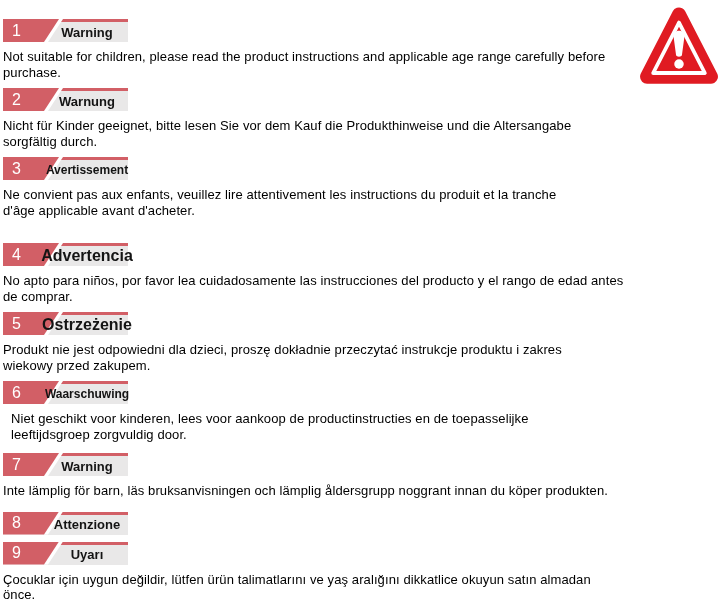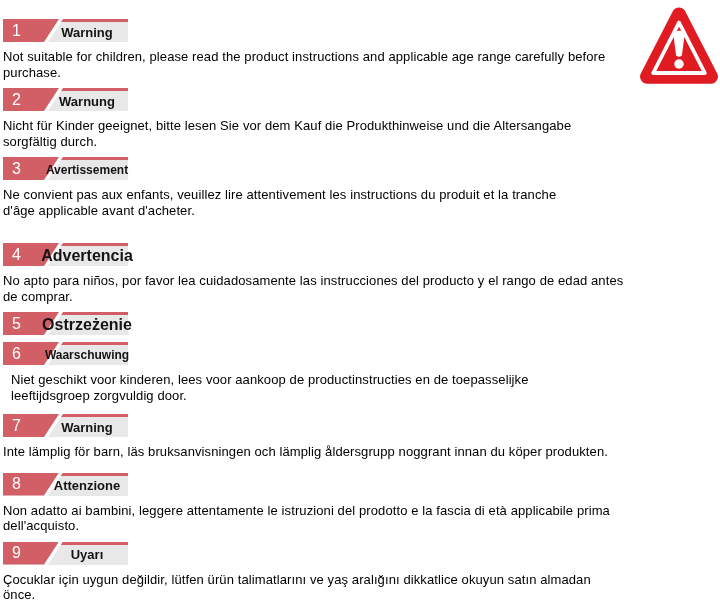--- a/index.html
+++ b/index.html
@@ -115,20 +115,22 @@
   </div>
 
   <div class="section sec-5">
     <div class="badge label-md">
       <div class="strip"></div>
       <div class="numbox-gap"></div>
       <div class="numbox"></div>
       <span class="num">5</span>
       <span class="label">Ostrzeżenie</span>
     </div>
+    <p class="para">Produkt nie jest odpowiedni dla dzieci, proszę dokładnie przeczytać instrukcje produktu i zakres
+wiekowy przed zakupem.</p>
   </div>
 
   <div class="section sec-6">
     <div class="badge label-sm">
       <div class="strip"></div>
       <div class="numbox-gap"></div>
       <div class="numbox"></div>
       <span class="num">6</span>
       <span class="label">Waarschuwing</span>
     </div>
@@ -148,22 +150,20 @@
   </div>
 
   <div class="section sec-8">
     <div class="badge">
       <div class="strip"></div>
       <div class="numbox-gap"></div>
       <div class="numbox"></div>
       <span class="num">8</span>
       <span class="label">Attenzione</span>
     </div>
-    <p class="para">Non adatto ai bambini, leggere attentamente le istruzioni del prodotto e la fascia di età applicabile prima
-dell'acquisto.</p>
   </div>
 
   <div class="section sec-9">
     <div class="badge">
       <div class="strip"></div>
       <div class="numbox-gap"></div>
       <div class="numbox"></div>
       <span class="num">9</span>
       <span class="label">Uyarı</span>
     </div>

